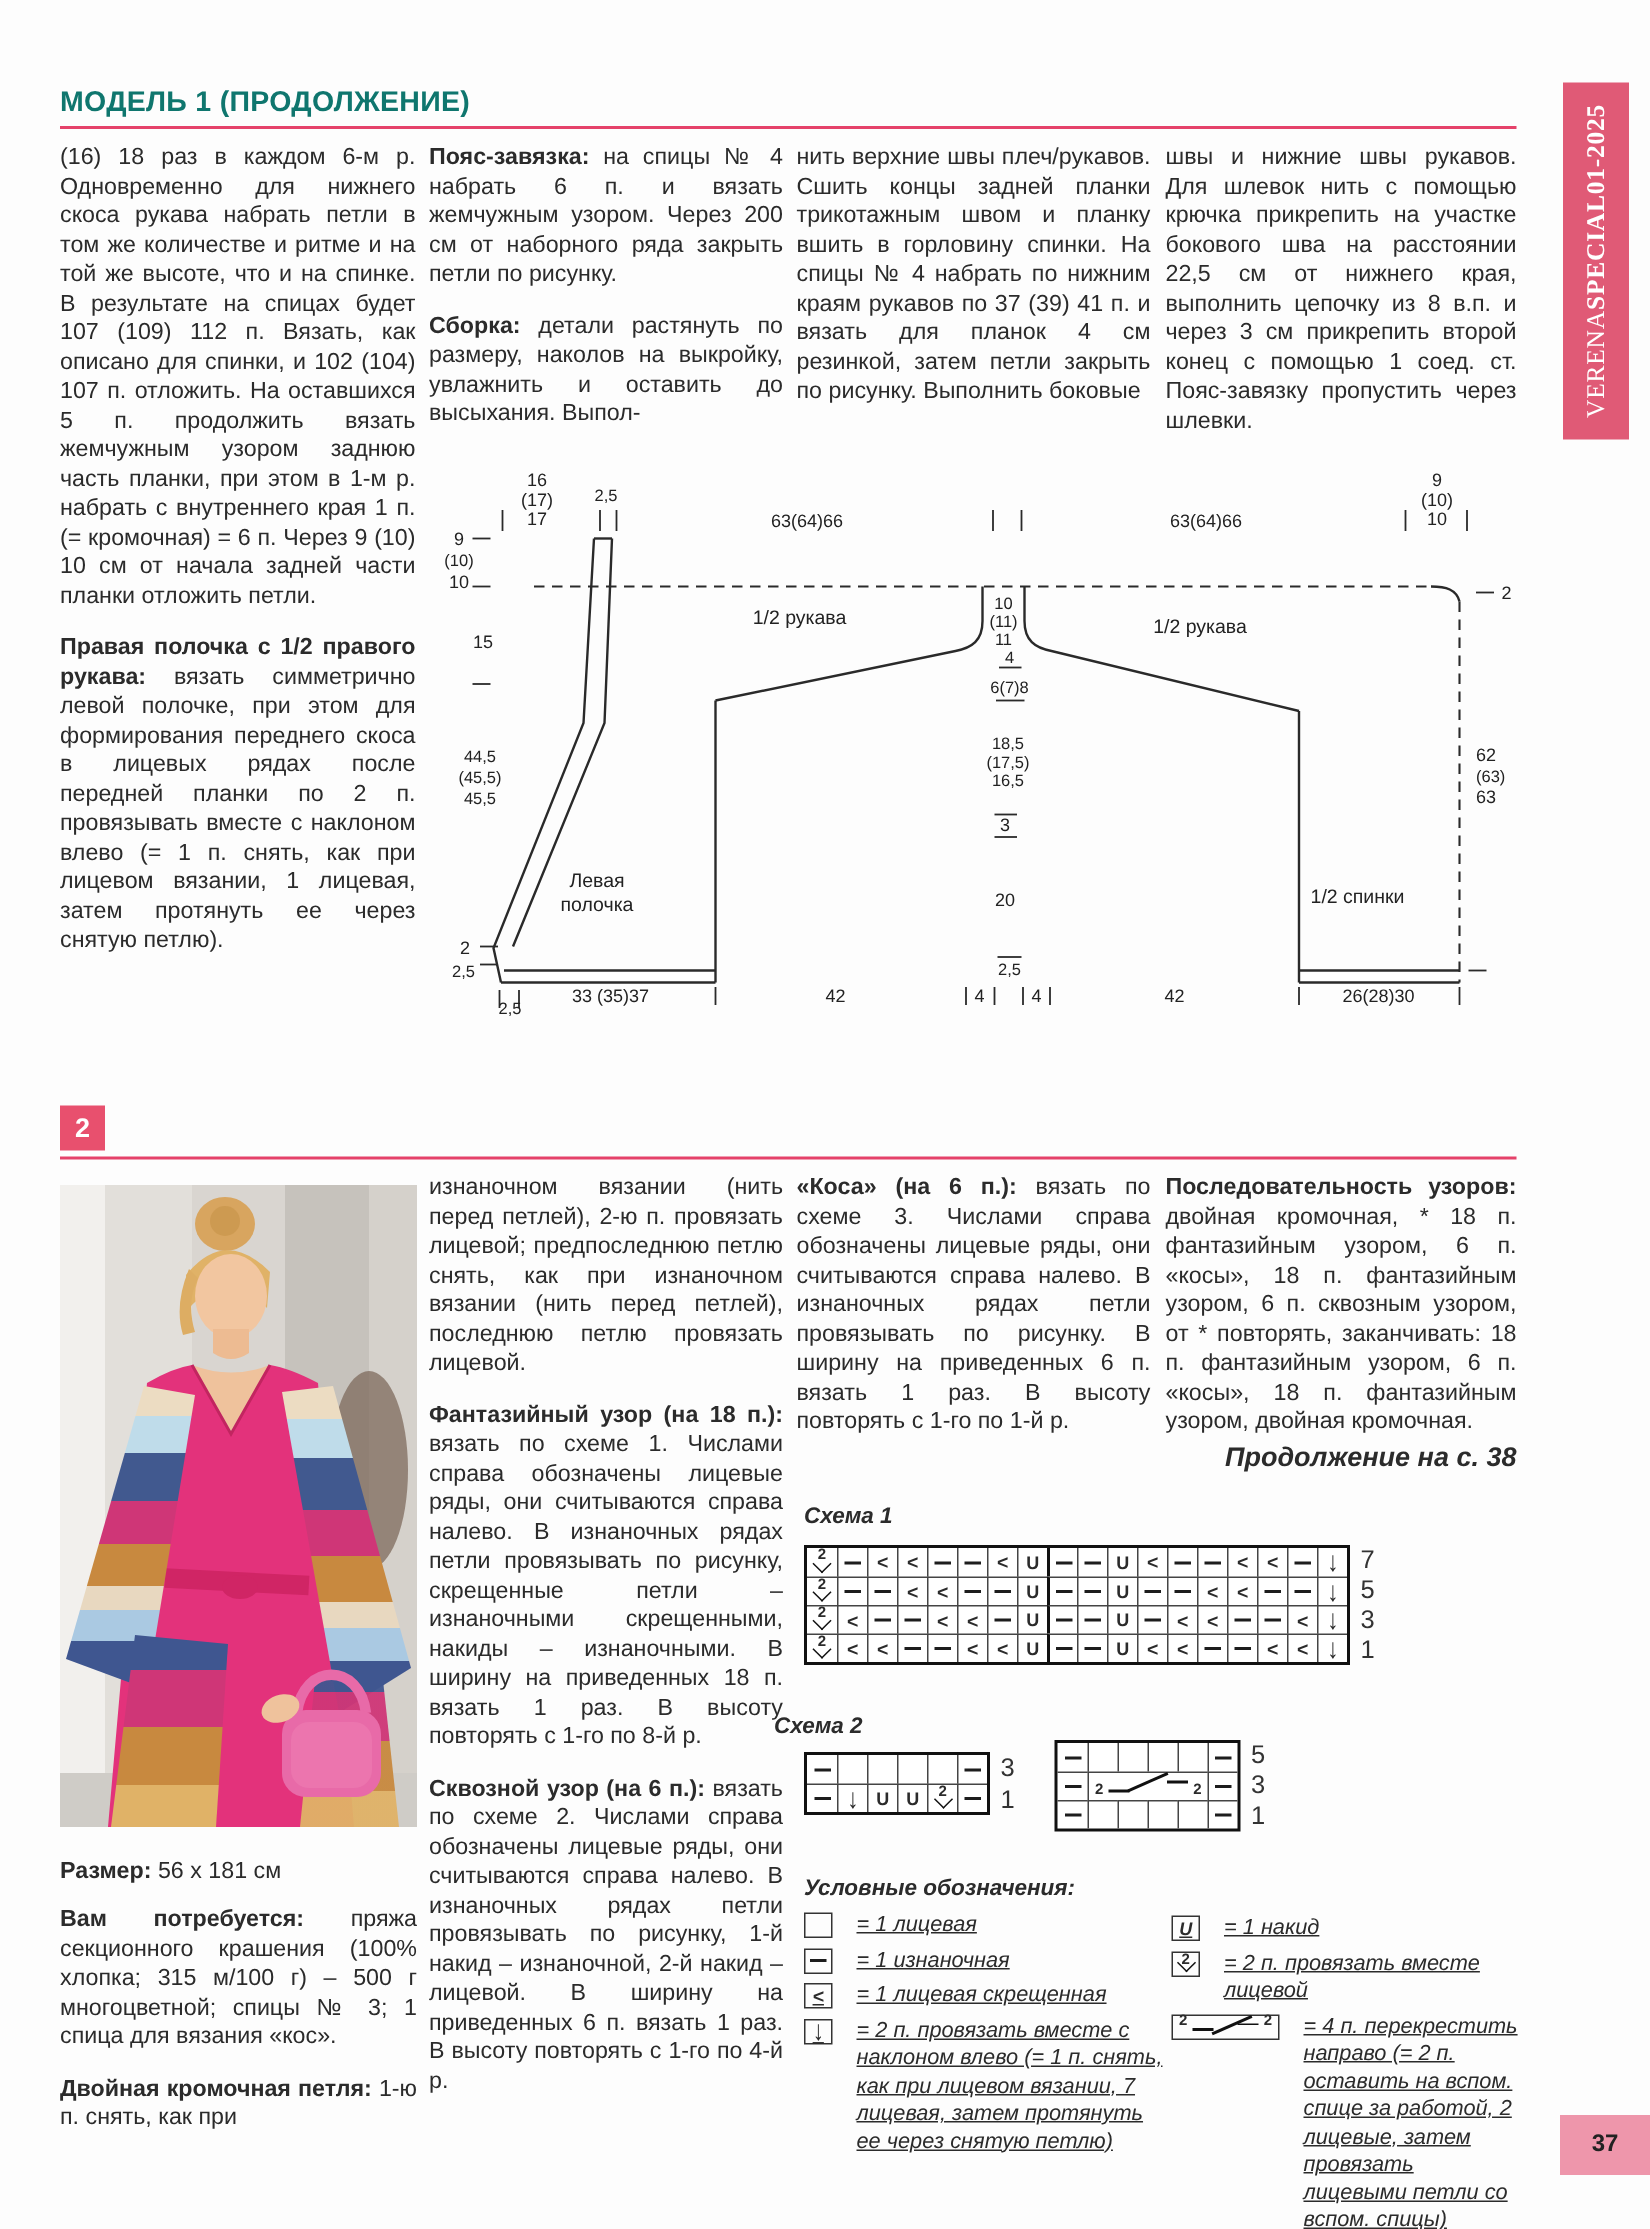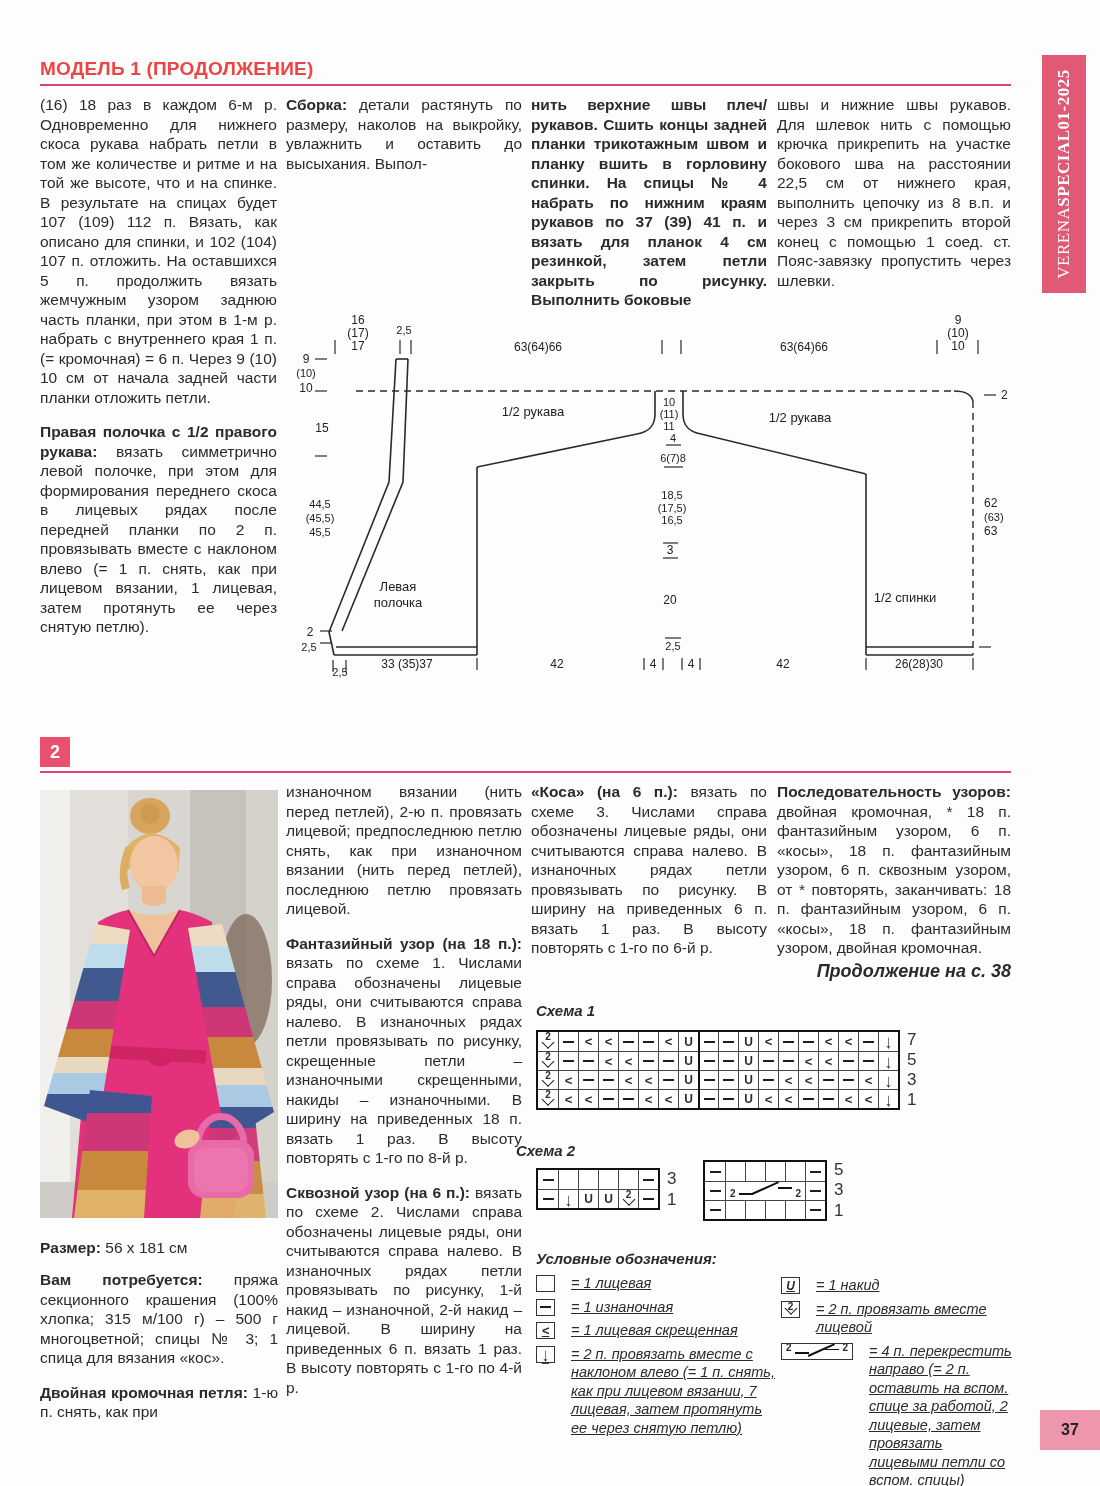--- a/index.html
+++ b/index.html
@@ -1,21 +1,21 @@
 <!DOCTYPE html>
 <html lang="ru"><head>
 <meta charset="utf-8">
 <style>
   html,body{margin:0;padding:0;background:#e9e9e9;}
   #page{position:relative;width:1100px;height:1486px;background:#fdfdfd;overflow:hidden;
         font-family:"Liberation Sans","DejaVu Sans",sans-serif;color:#2b2b2b;}
   .abs{position:absolute;}
 
   
-  .sec-title{font-size:19px;font-weight:bold;color:#ef4444;letter-spacing:.2px;}
+  .sec-title{font-size:19px;font-weight:bold;color:#0f766e;letter-spacing:.2px;}
   .sec-rule{height:2px;background:#e5426a;}
   .sec-num{display:inline-flex;align-items:center;justify-content:center;width:30px;height:30px;
            background:#e8506e;color:#fff;font-size:18px;font-weight:bold;margin-right:10px;}
 
   
   .col{font-size:15.5px;line-height:19.5px;text-align:justify;}
   .col p{margin:0 0 15px 0;}
   .col b{font-weight:bold;}
   .cont-note{font-style:italic;font-weight:bold;text-align:right;font-size:18px;}
 
@@ -84,23 +84,24 @@
 <div id="page">
 
   <div class="abs sec-title" style="left:40px;top:58px;width:970px;">МОДЕЛЬ 1 (ПРОДОЛЖЕНИЕ)</div>
   <div class="abs sec-rule" style="left:40px;top:84px;width:971px;"></div>
 
   <div class="abs col" style="left:40px;top:95px;width:237px;">
     <p><span>(16) 18 раз в каждом 6-м р. Одновременно для нижнего скоса рукава набрать петли в том же количестве и ритме и на той же высоте, что и на спинке. В результате на спицах будет 107 (109) 112 п. Вязать, как описано для спинки, и 102 (104) 107 п. отложить. На оставшихся 5 п. продолжить вязать жемчужным узором заднюю часть планки, при этом в 1-м р. набрать с внутреннего края 1 п. (= кромочная) = 6 п. Через 9 (10) 10 см от начала задней части планки отложить петли.</span></p>
     <p><b>Правая полочка с 1/2 правого рукава:</b><span> вязать симметрично левой полочке, при этом для формирования переднего скоса в лицевых рядах после передней планки по 2 п. провязывать вместе с наклоном влево (= 1 п. снять, как при лицевом вязании, 1 лицевая, затем протянуть ее через снятую петлю).</span></p>
   </div>
   <div class="abs col" style="left:286px;top:95px;width:236px;">
+    <p><b>Пояс-завязка:</b><span> на спицы № 4 набрать 6 п. и вязать жемчужным узором. Через 200 см от наборного ряда закрыть петли по рисунку.</span></p>
     <p><b>Сборка:</b><span> детали растянуть по размеру, наколов на выкройку, увлажнить и оставить до высыхания. Выпол-</span></p>
   </div>
-  <div class="abs col" style="left:531px;top:95px;width:236px;font-weight:bold;">
+  <div class="abs col" style="left:531px;top:95px;width:236px;">
     <p><span>нить верхние швы плеч/рукавов. Сшить концы задней планки трикотажным швом и планку вшить в горловину спинки. На спицы № 4 набрать по нижним краям рукавов по 37 (39) 41 п. и вязать для планок 4 см резинкой, затем петли закрыть по рисунку. Выполнить боковые</span></p>
   </div>
   <div class="abs col" style="left:777px;top:95px;width:234px;">
     <p><span>швы и нижние швы рукавов. Для шлевок нить с помощью крючка прикрепить на участке бокового шва на расстоянии 22,5 см от нижнего края, выполнить цепочку из 8 в.п. и через 3 см прикрепить второй конец с помощью 1 соед. ст. Пояс-завязку пропустить через шлевки.</span></p>
   </div>
 
   <svg id="schematic" class="abs" style="left:292px;top:310px;" width="720" height="380" viewBox="0 0 720 380">
     <g stroke="#2a2a2a" stroke-width="1.6" fill="none">
       <path d="M42,345 L37,322 L97,172 L104,49"></path>
       <path d="M104,49 L116,49"></path>
@@ -281,21 +282,21 @@
     <p><b>Вам потребуется:</b><span> пряжа секционного крашения (100% хлопка; 315 м/100 г) – 500 г многоцветной; спицы № 3; 1 спица для вязания «кос».</span></p>
     <p><b>Двойная кромочная петля:</b><span> 1-ю п. снять, как при</span></p>
   </div>
 
   <div class="abs col" style="left:286px;top:782px;width:236px;">
     <p><span>изнаночном вязании (нить перед петлей), 2-ю п. провязать лицевой; предпоследнюю петлю снять, как при изнаночном вязании (нить перед петлей), последнюю петлю провязать лицевой.</span></p>
     <p><b>Фантазийный узор (на 18 п.):</b><span> вязать по схеме 1. Числами справа обозначены лицевые ряды, они считываются справа налево. В изнаночных рядах петли провязывать по рисунку, скрещенные петли – изнаночными скрещенными, накиды – изнаночными. В ширину на приведенных 18 п. вязать 1 раз. В высоту повторять с 1-го по 8-й р.</span></p>
     <p><b>Сквозной узор (на 6 п.):</b><span> вязать по схеме 2. Числами справа обозначены лицевые ряды, они считываются справа налево. В изнаночных рядах петли провязывать по рисунку, 1-й накид – изнаночной, 2-й накид – лицевой. В ширину на приведенных 6 п. вязать 1 раз. В высоту повторять с 1-го по 4-й р.</span></p>
   </div>
   <div class="abs col" style="left:531px;top:782px;width:236px;">
-    <p><b>«Коса» (на 6 п.):</b><span> вязать по схеме 3. Числами справа обозначены лицевые ряды, они считываются справа налево. В изнаночных рядах петли провязывать по рисунку. В ширину на приведенных 6 п. вязать 1 раз. В высоту повторять с 1-го по 6-й р.</span></p>
+    <p><b>«Коса» (на 6 п.):</b><span> вязать по схеме 3. Числами справа обозначены лицевые ряды, они считываются справа налево. В изнаночных рядах петли провязывать по рисунку. В ширину на приведенных 6 п. вязать 1 раз. В высоту повторять с 1-го по 1-й р.</span></p>
   </div>
   <div class="abs col" style="left:777px;top:782px;width:234px;">
     <p style="margin-bottom:4px;"><b>Последовательность узоров:</b><span> двойная кромочная, * 18 п. фантазийным узором, 6 п. «косы», 18 п. фантазийным узором, 6 п. сквозным узором, от * повторять, заканчивать: 18 п. фантазийным узором, 6 п. «косы», 18 п. фантазийным узором, двойная кромочная.</span></p>
     <div class="cont-note">Продолжение на с. 38</div>
   </div>
 
   <div class="abs ch-title" style="left:536px;top:1002px;">Схема 1</div>
   <div class="abs" style="left:536px;top:1030px;" id="chart1">
       <div class="chart">
         <div class="ch-grid">

